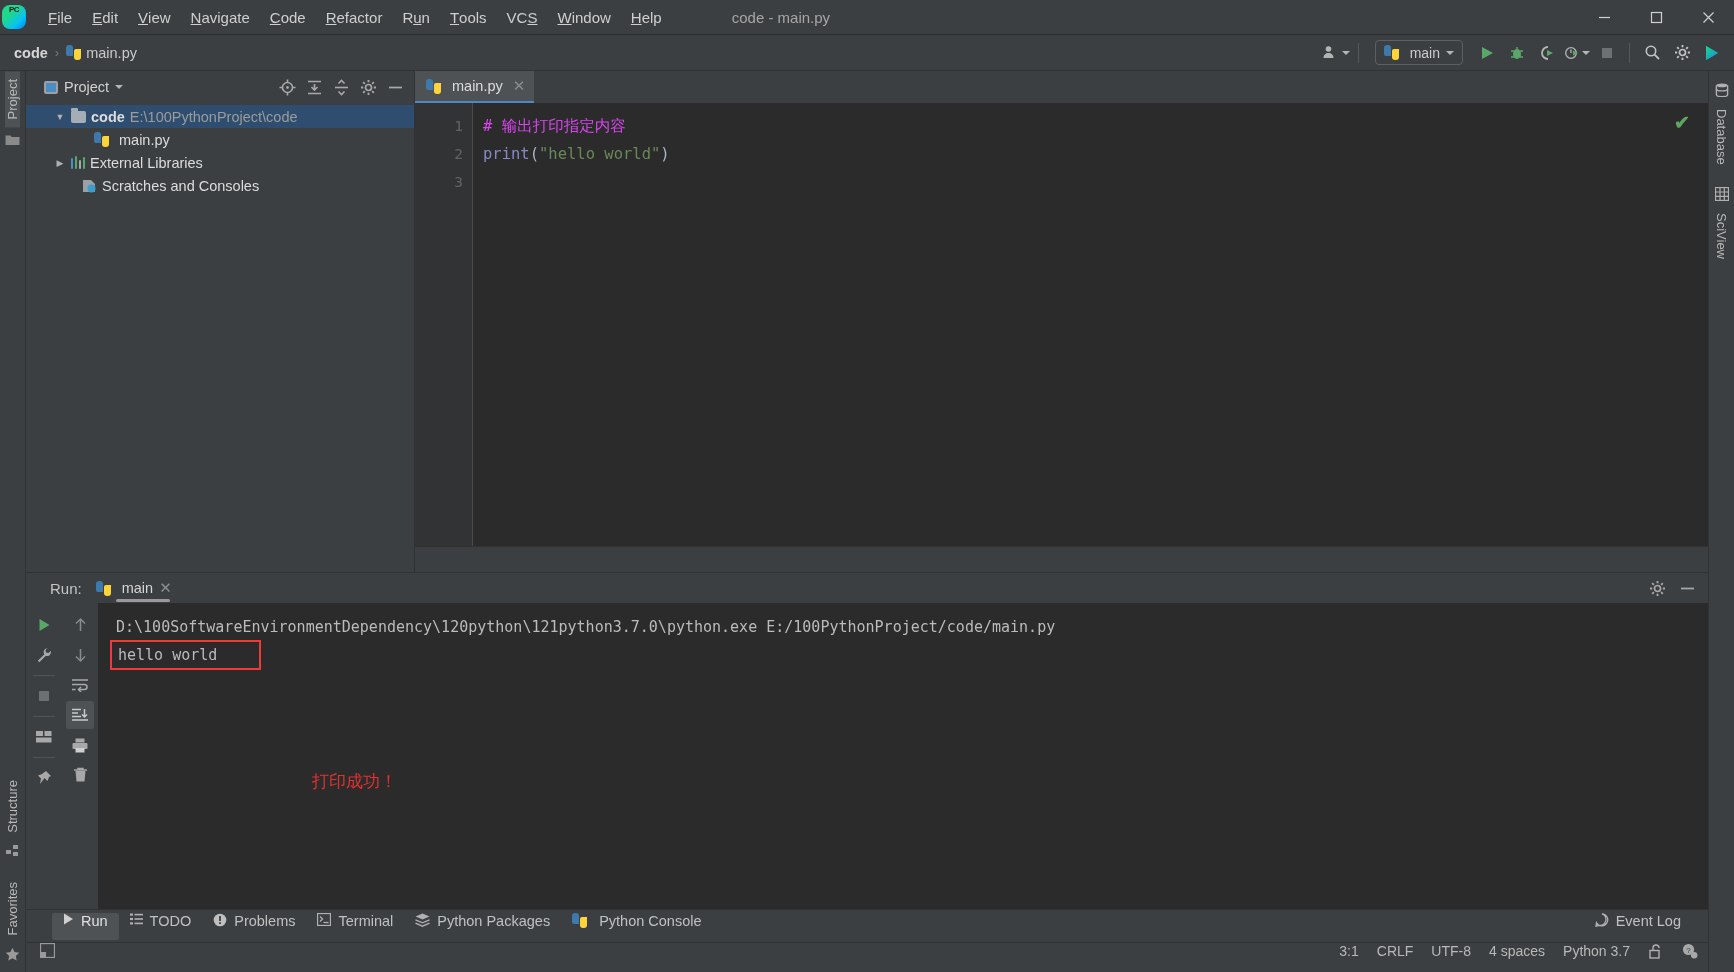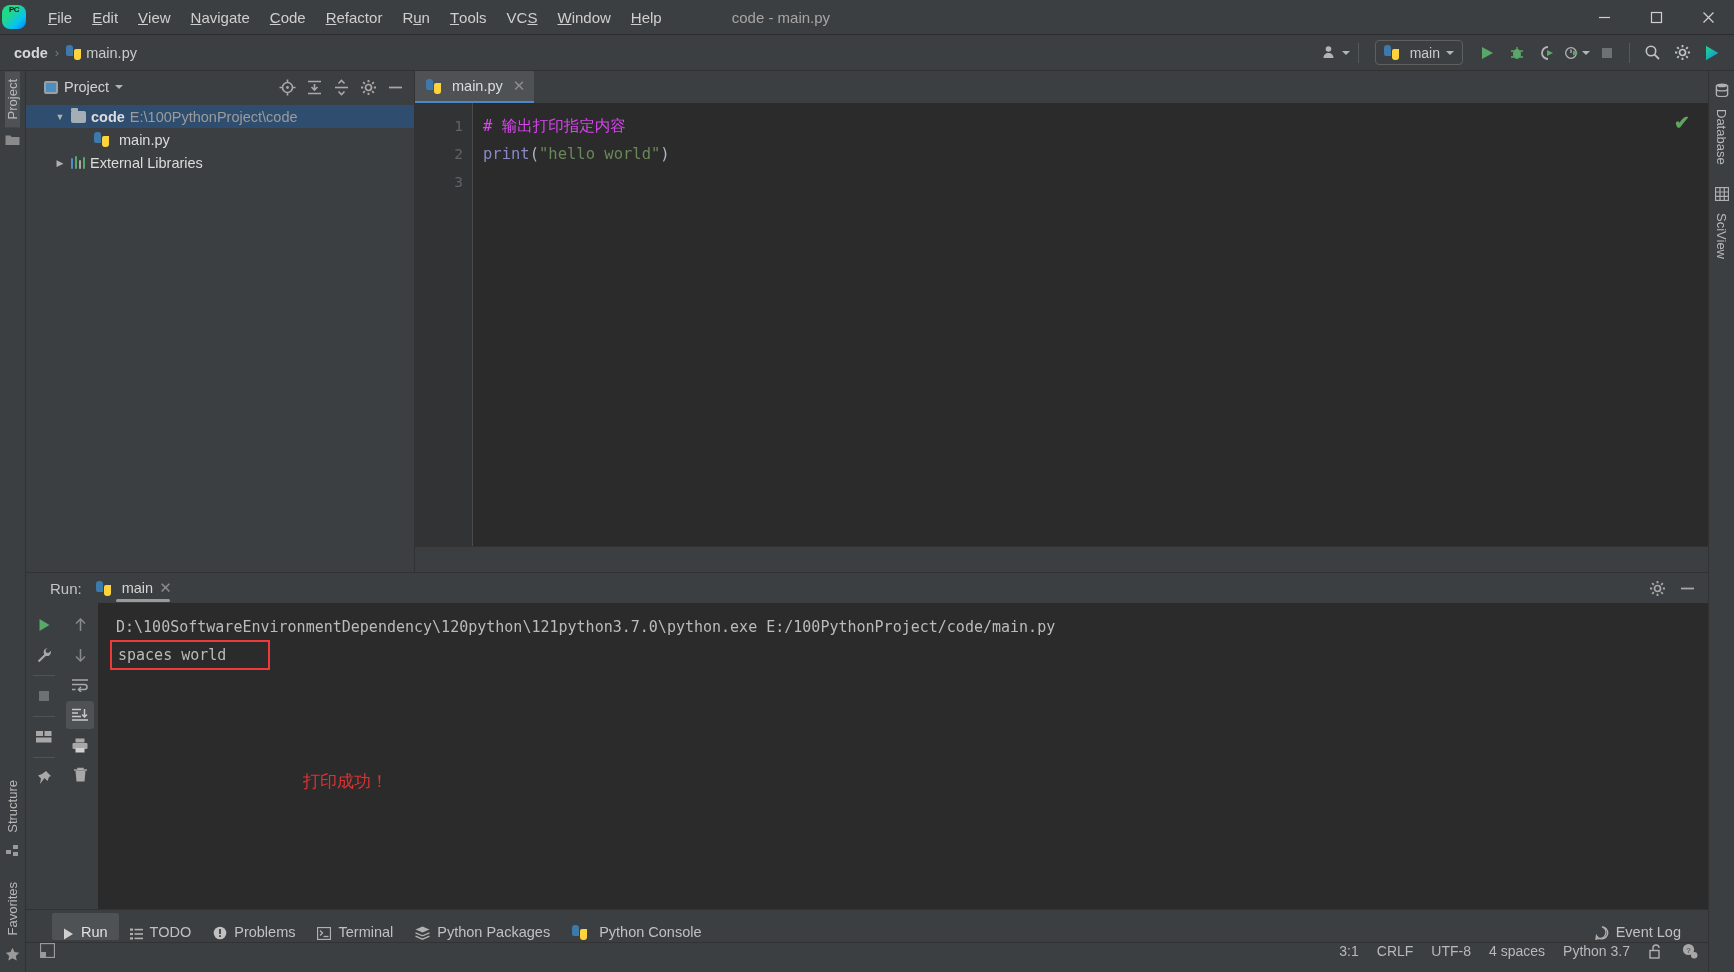--- a/index.html
+++ b/index.html
@@ -227,33 +227,33 @@
     flex: 1 1 auto; background: #2b2b2b; position: relative;
     padding: 11px 0 0 18px; min-width: 0;
     font-family: "DejaVu Sans Mono", monospace; font-size: 15px;
     line-height: 26px; color: #bbbbbb; white-space: pre; overflow: hidden;
   }
   .hl-box {
     display: inline-block; border: 2px solid #f03a3a;
     padding: 1px 42px 1px 6px; margin-left: -6px; line-height: 24px;
   }
   .annot {
-    position: absolute; left: 205px; top: 170px;
+    position: absolute; left: 214px; top: 170px;
     color: #e03131; font-size: 17px; line-height: 1;
     font-family: "DejaVu Sans", sans-serif;
   }
 
   
   .toolwins {
     height: 33px; flex: 0 0 33px; background: #3c3f41;
     display: flex; align-items: center; padding-left: 26px;
     border-top: 1px solid #323232; gap: 0;
   }
   .tw {
-    display: flex; align-items: flex-end; gap: 7px;
+    display: flex; align-items: flex-start; gap: 7px;
     height: 27px; padding: 0 11px; font-size: 14.5px; color: #c0c0c0;
     border-radius: 2px;
   }
   .tw.active { background: #4e5254; color: #e0e0e0; }
   .tw-right { margin-left: auto; display: flex; align-items: center; padding-right: 16px; }
   .statusbar {
     height: 30px; flex: 0 0 30px; background: #3c3f41;
     display: flex; align-items: flex-start; padding: 0 10px 0 14px;
     font-size: 14px; color: #b8b8b8; border-top: 1px solid #323232;
   }
@@ -472,20 +472,29 @@
             <div class="trow" style="padding-left:28px">
               <span class="twist">▶</span>
               <span class="lib-ico">
                 <i style="background:#4a8ec2;height:11px"></i>
                   <i style="background:#59a869;height:13px"></i>
                   <i style="background:#a8a8a8;height:9px"></i>
                   <i style="background:#59a869;height:12px"></i>
               </span>
               <span class="tname">External Libraries</span>
             </div>
+            <div class="trow" style="padding-left:56px">
+              <span class="scratch">
+                <svg width="15" height="14" viewBox="0 0 15 14">
+                    <path d="M1 1h8l4 4v8H1z" fill="#9aa0a6"></path>
+                    <circle cx="9.5" cy="9.5" r="4" fill="#3c9dd0"></circle>
+                  </svg>
+              </span>
+              <span class="tname">Scratches and Consoles</span>
+            </div>
           </div>
         </div>
 
         <div class="editor">
           <div class="tabbar">
             <div class="etab">
               <span class="py-ico"></span>
               <span>main.py</span>
               <span class="x">✕</span>
             </div>
@@ -590,21 +599,21 @@
                   <rect x="3.5" y="10" width="9" height="4.5" fill="#d0d0d0"></rect>
                 </svg>
             </div>
             <div class="rt">
               <svg width="15" height="16" viewBox="0 0 15 16">
                   <path d="M1 3h13M5 3V1.5h5V3" stroke="#a8a8a8" stroke-width="1.5" fill="none"></path>
                   <path d="M2.5 4h10l-1 10.5h-8z" fill="#a8a8a8"></path>
                 </svg>
             </div>
           </div>
-          <div class="console"><div>D:\100SoftwareEnvironmentDependency\120python\121python3.7.0\python.exe E:/100PythonProject/code/main.py</div><div><span class="hl-box">spaces world</span></div><div>&nbsp;</div><div class="annot">打印成功！</div></div>
+          <div class="console"><div>D:\100SoftwareEnvironmentDependency\120python\121python3.7.0\python.exe E:/100PythonProject/code/main.py</div><div><span class="hl-box">hello world</span></div><div>&nbsp;</div><div class="annot">打印成功！</div></div>
         </div>
       </div>
 
       <div class="toolwins">
         <div class="tw active">
           <svg width="11" height="12" viewBox="0 0 11 12">
               <path d="M1 0.5l9 5.5-9 5.5z" fill="#d0d0d0"></path>
             </svg>
           <span>Run</span>
         </div>

